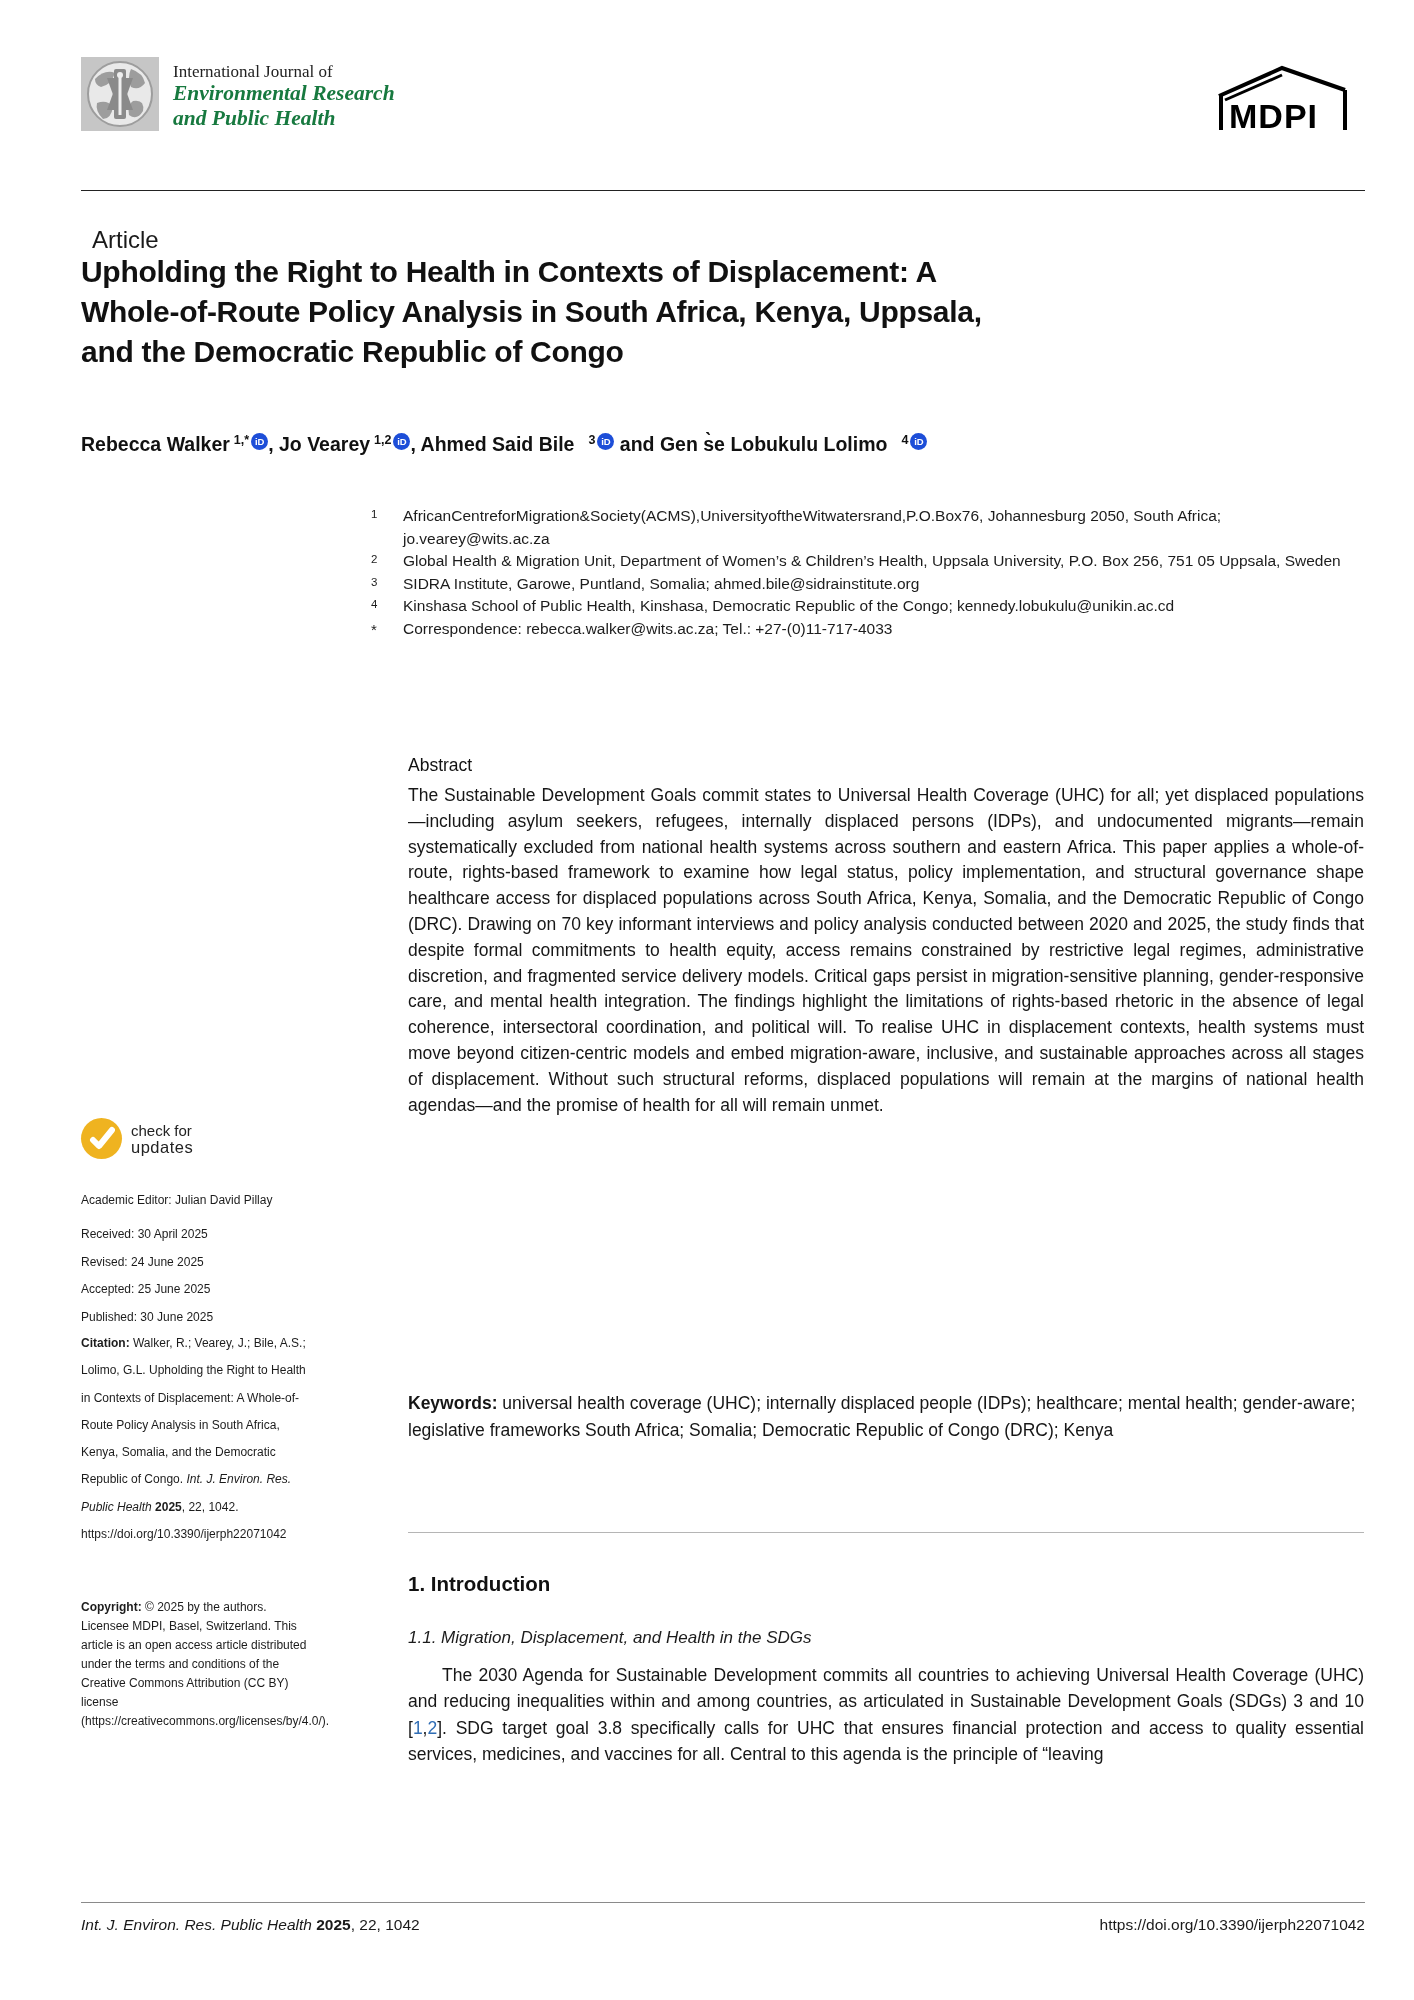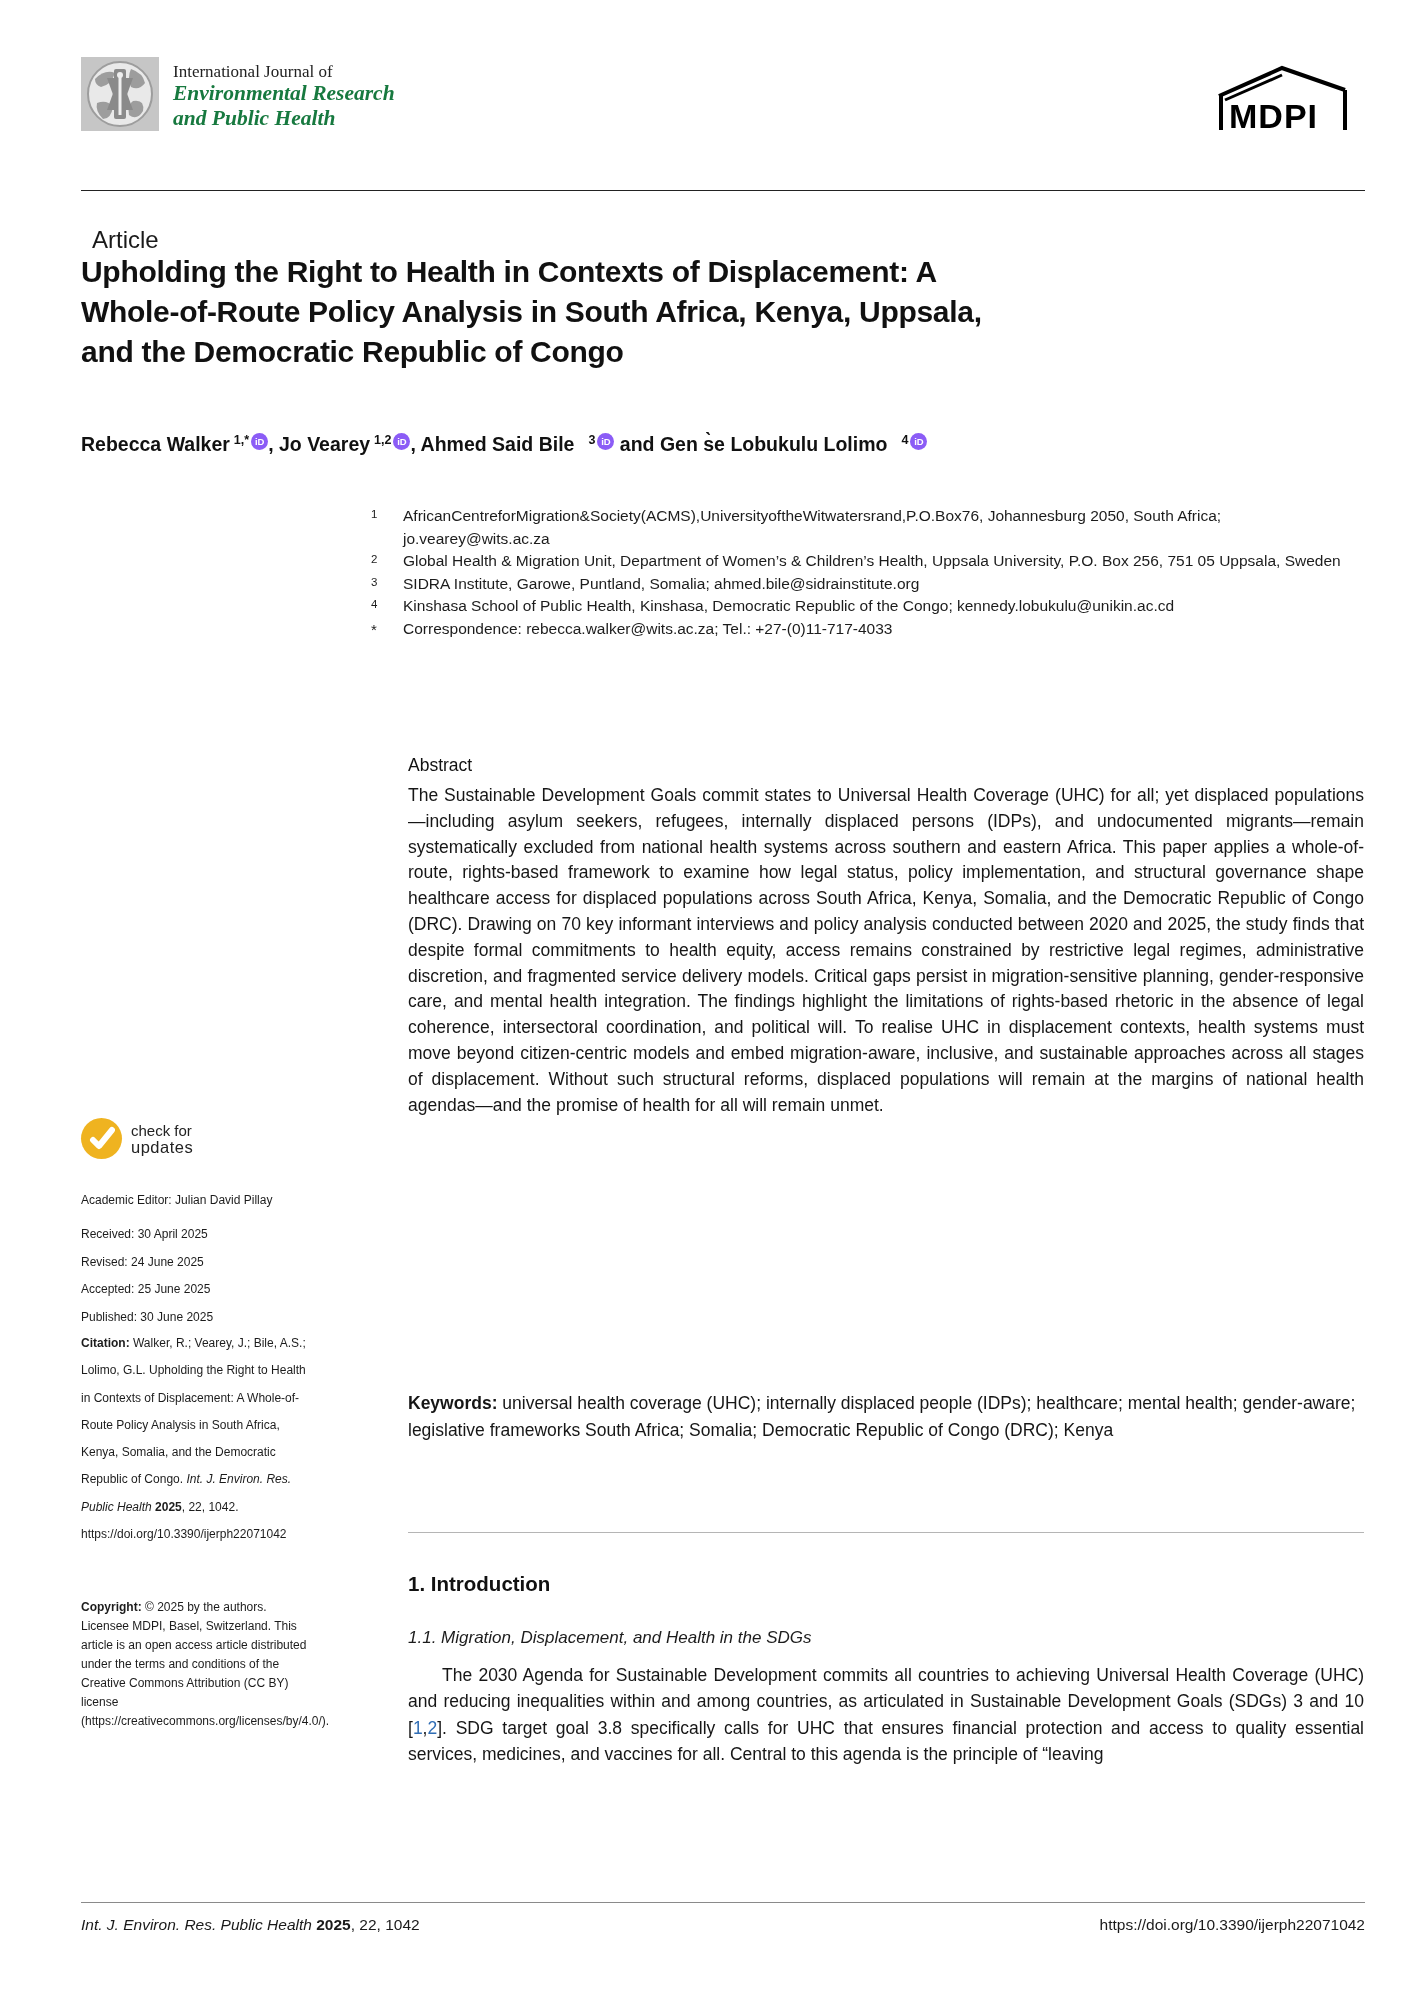--- a/index.html
+++ b/index.html
@@ -16,21 +16,21 @@
   .rule-top{position:absolute;left:65px;top:190px;width:1284px;height:0;border-top:1.6px solid #222;}
   
   .article-label{position:absolute;left:65px;top:226px;font-size:24px;color:#1a1a1a;margin-left:11px;}
   .paper-title{
     position:absolute;left:65px;top:252px;width:960px;
     font-size:30px;font-weight:700;line-height:40px;letter-spacing:-0.3px;color:#111;
   }
   .authors{position:absolute;left:65px;top:433px;width:1230px;font-size:19.5px;font-weight:700;color:#111;}
   .authors .sup{font-size:12.5px;font-weight:700;position:relative;top:-7px;margin-left:4px;}
   .orcid{
-    display:inline-block;width:17px;height:17px;border-radius:50%;background:#8b5cf6;
+    display:inline-block;width:17px;height:17px;border-radius:50%;background:#1d4ed8;
     color:#fff;font-size:9.5px;font-weight:700;text-align:center;line-height:17px;
     position:relative;top:-6px;margin-left:2px;cursor:pointer;
   }
   
   .affiliations{position:absolute;left:355px;top:505px;width:1000px;font-size:15.5px;line-height:22.5px;color:#1c1c1c;}
   .aff-row{display:flex;}
   .aff-marker{width:32px;flex:0 0 32px;font-size:11.5px;position:relative;top:-2px;text-align:left;}
   .aff-marker.star{font-size:15px;top:1px;}
   .aff-text{width:948px;}
   

